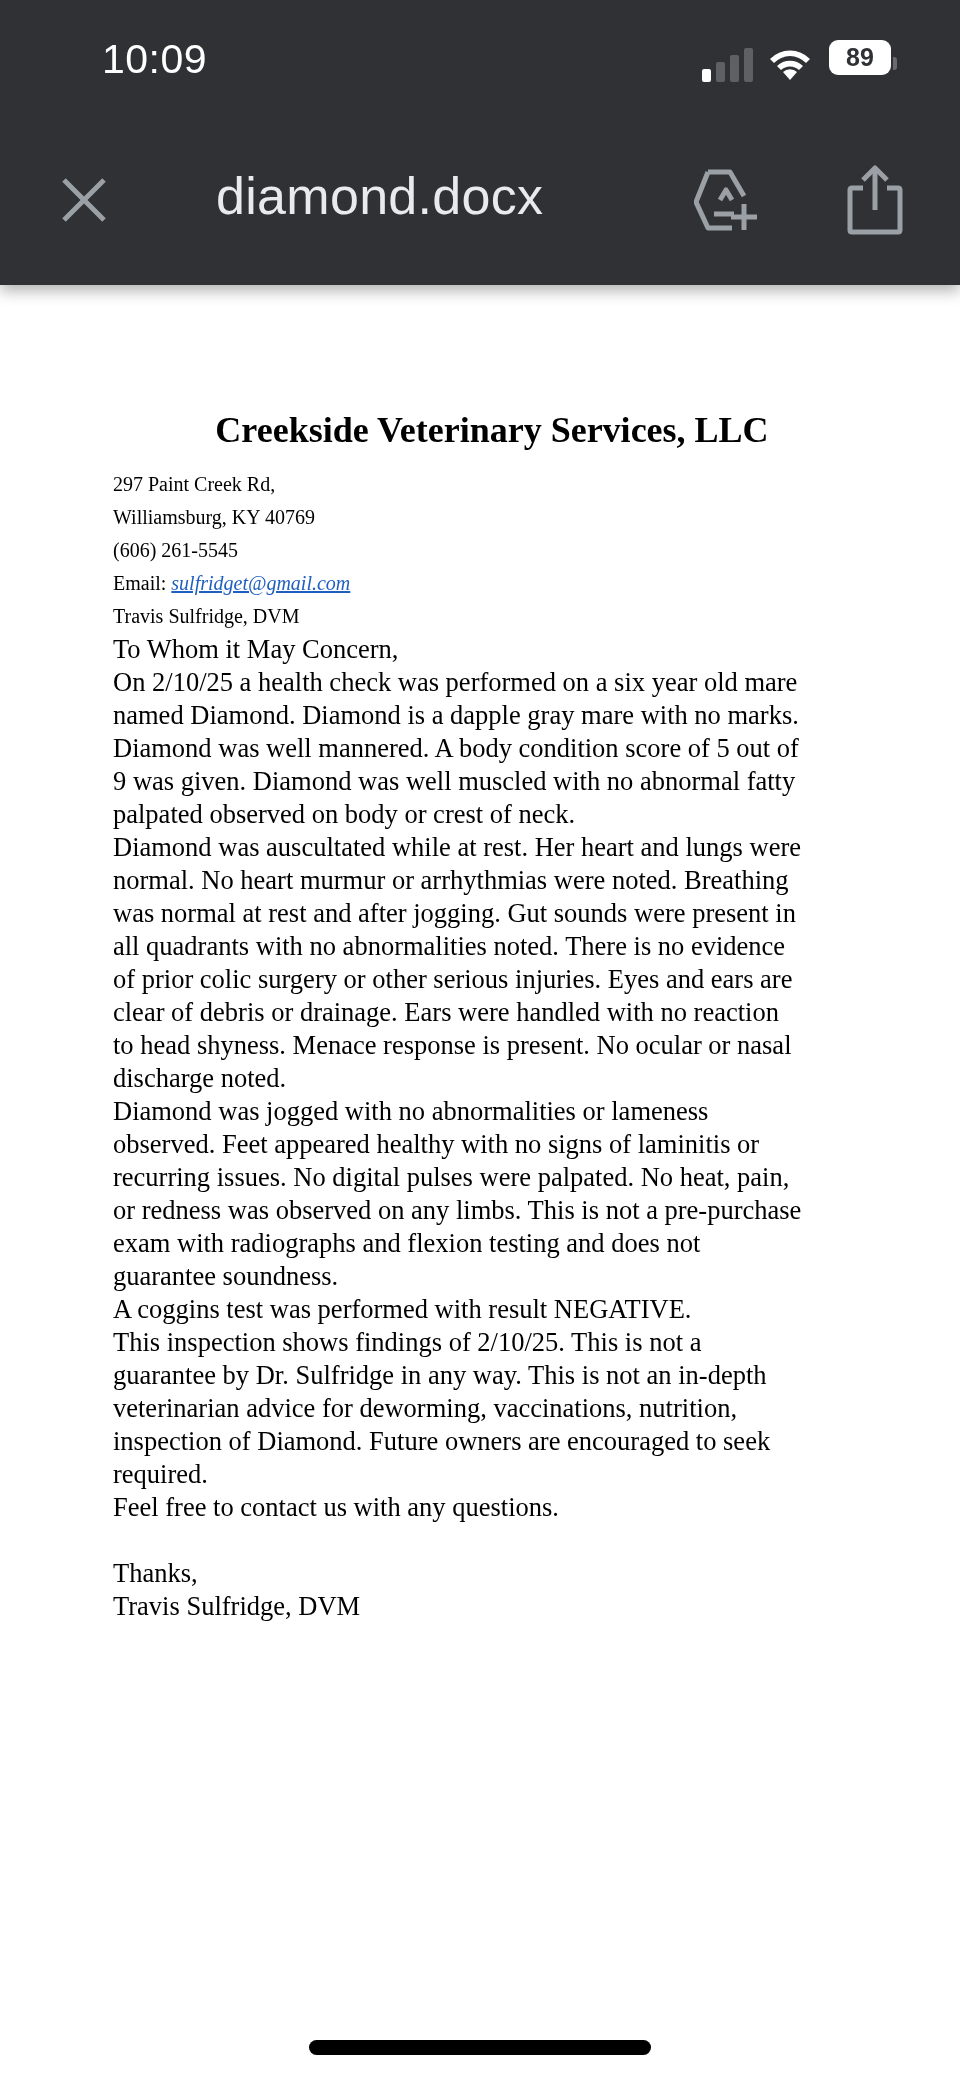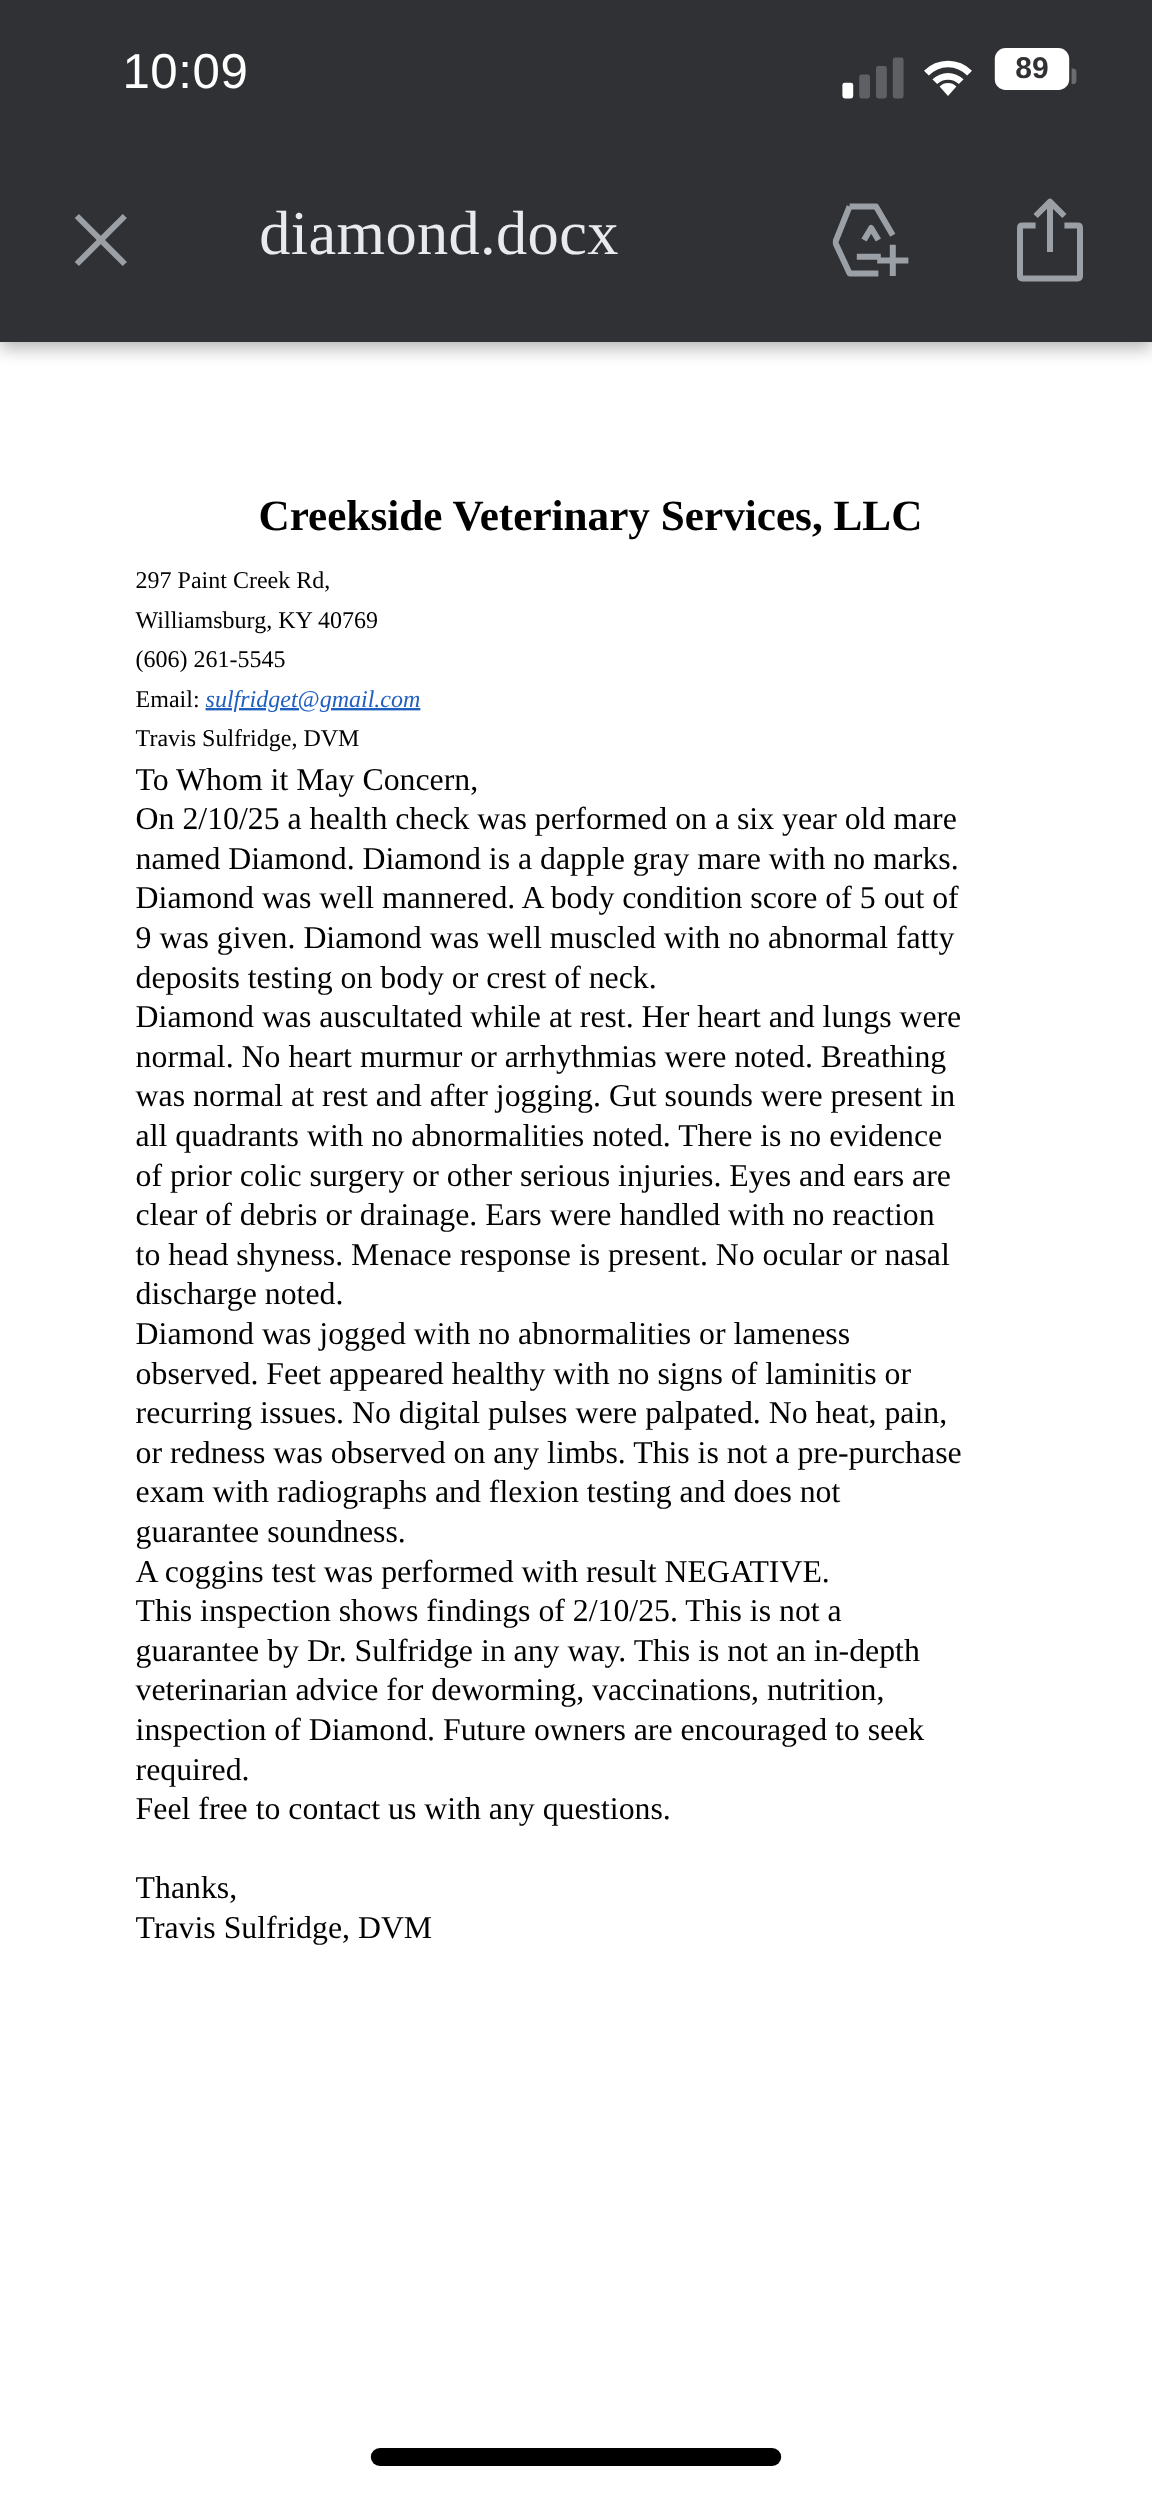--- a/index.html
+++ b/index.html
@@ -22,21 +22,21 @@
   .battery {
     position: absolute; left: 829px; top: 40px; width: 62px; height: 35px; background: #ffffff;
     border-radius: 9px; color: #303134; font-weight: bold; font-size: 25px; text-align: center; line-height: 35px;
     font-family: "Liberation Sans", sans-serif;
   }
   .battery-tip { position: absolute; left: 893px; top: 57px; width: 4px; height: 13px; background: #6a6b6e; border-radius: 0 3px 3px 0; }
 
   .close-btn { position: absolute; left: 56px; top: 172px; width: 56px; height: 56px; cursor: pointer; }
   .doc-title {
     position: absolute; left: 216px; top: 166px; font-size: 52px; color: #e8eaed;
-    font-family: Liberation Serif, serif; letter-spacing: 0.3px;
+    font-family: Liberation Sans, sans-serif; letter-spacing: 0.3px;
   }
   .drive-btn { position: absolute; left: 694px; top: 168px; width: 76px; height: 64px; cursor: pointer; }
   .share-btn { position: absolute; left: 846px; top: 164px; width: 58px; height: 72px; cursor: pointer; }
 
   .doc {
     position: absolute; left: 113px; top: 392px; width: 760px;
     font-family: "Liberation Serif", serif; color: #000000;
   }
   .org-name {
     width: 734px; text-align: center; font-weight: bold; font-size: 36px; line-height: 52px; margin: 12px;
@@ -111,21 +111,21 @@
   <div class="center-line">Travis Sulfridge, DVM</div>
 
   <div class="line">To Whom it May Concern,</div>
 
   <div id="paragraphs">
       <div>
         <div class="line">On 2/10/25 a health check was performed on a six year old mare</div>
         <div class="line">named Diamond. Diamond is a dapple gray mare with no marks.</div>
         <div class="line">Diamond was well mannered. A body condition score of 5 out of</div>
         <div class="line">9 was given. Diamond was well muscled with no abnormal fatty</div>
-        <div class="line">deposits testing on body or crest of neck.</div>
+        <div class="line">palpated observed on body or crest of neck.</div>
       </div>
       <div>
         <div class="line">Diamond was auscultated while at rest. Her heart and lungs were</div>
         <div class="line">normal. No heart murmur or arrhythmias were noted. Breathing</div>
         <div class="line">was normal at rest and after jogging. Gut sounds were present in</div>
         <div class="line">all quadrants with no abnormalities noted. There is no evidence</div>
         <div class="line">of prior colic surgery or other serious injuries. Eyes and ears are</div>
         <div class="line">clear of debris or drainage. Ears were handled with no reaction</div>
         <div class="line">to head shyness. Menace response is present. No ocular or nasal</div>
         <div class="line">discharge noted.</div>

